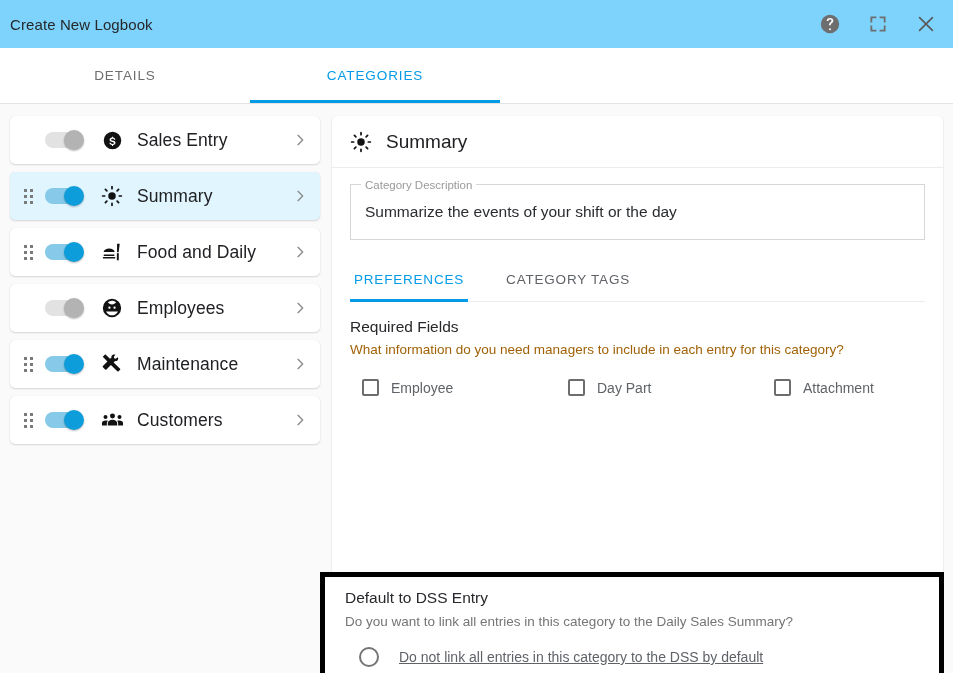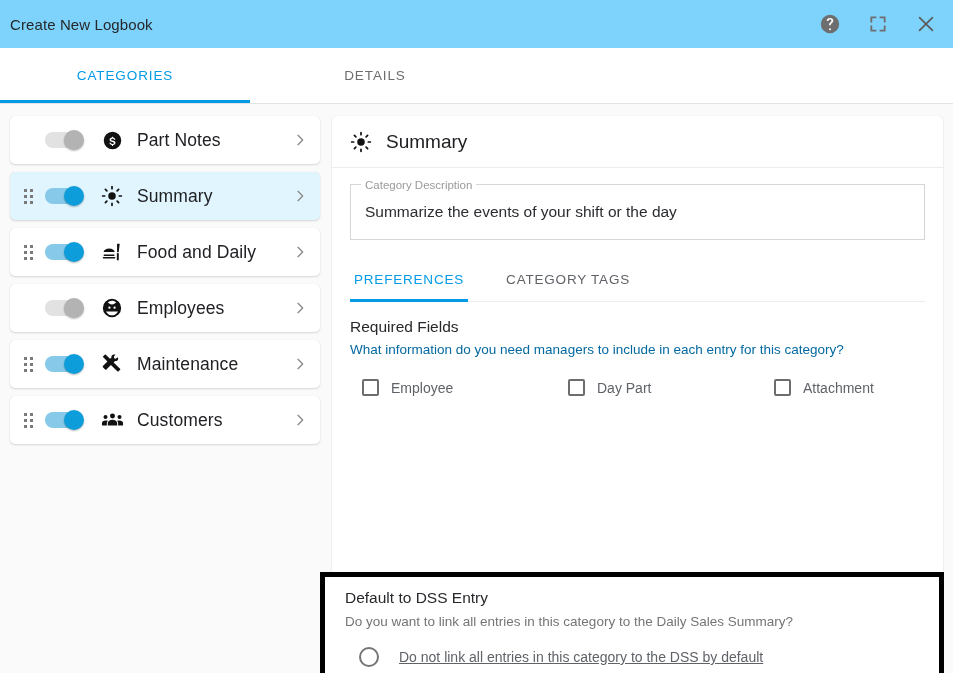--- a/index.html
+++ b/index.html
@@ -249,21 +249,21 @@
   }
 
   .section { padding: 16px 18px 0 18px; }
   .section-title {
     font-size: 15.5px;
     color: #26282b;
     margin-bottom: 6px;
   }
   .section-sub {
     font-size: 13.5px;
-    color: #0369a1;
+    color: #a16207;
   }
 
   .checkrow {
     display: flex;
     margin-top: 22px;
     text-align: center;
   }
   .checkitem {
     display: flex;
     align-items: center;
@@ -342,39 +342,39 @@
     </div>
     <div class="hdr-btn">
       <svg width="22" height="22" viewBox="0 0 24 24" fill="none" stroke="#5a5a5a" stroke-width="1.8" stroke-linecap="round">
         <path d="M5 5l14 14M19 5L5 19"></path>
       </svg>
     </div>
   </div>
 </div>
 
 <div class="tabbar">
+  <div class="tab">DETAILS</div>
   <div class="tab active">CATEGORIES</div>
-  <div class="tab">DETAILS</div>
 </div>
 
 <div class="body-area">
 
   <div class="cat-list">
 
     <div class="cat-row">
       <div class="drag-spacer"></div>
       <div class="toggle off">
           <div class="knob"></div>
         </div>
       <div class="cat-icon">
         <svg width="21" height="21" viewBox="0 0 24 24" fill="#121212">
             <path d="M12 2a10 10 0 1 0 0 20 10 10 0 0 0 0-20zm.6 15.2v1.1h-1.2v-1.1c-1.6-.2-2.8-1.1-2.9-2.6h1.5c.1.8.8 1.3 1.9 1.3 1 0 1.7-.4 1.7-1.1 0-.6-.4-.9-1.6-1.2l-1-.2c-1.6-.4-2.3-1.1-2.3-2.3 0-1.4 1-2.2 2.7-2.4V7.6h1.2v1.1c1.5.2 2.5 1.1 2.6 2.4h-1.5c-.1-.7-.7-1.1-1.6-1.1-.9 0-1.6.4-1.6 1 0 .5.4.8 1.5 1.1l1 .2c1.7.4 2.4 1.1 2.4 2.4 0 1.4-1 2.3-2.8 2.5z"></path>
           </svg>
       </div>
-      <div class="cat-name">Part Notes</div>
+      <div class="cat-name">Sales Entry</div>
       <div class="chev">
         <svg width="16" height="16" viewBox="0 0 24 24" fill="none" stroke="#8a8a8a" stroke-width="2" stroke-linecap="round" stroke-linejoin="round">
             <path d="M9 5l7 7-7 7"></path>
           </svg>
       </div>
     </div>
 
     <div class="cat-row selected">
       <div class="drag-handle">
           <i></i>

